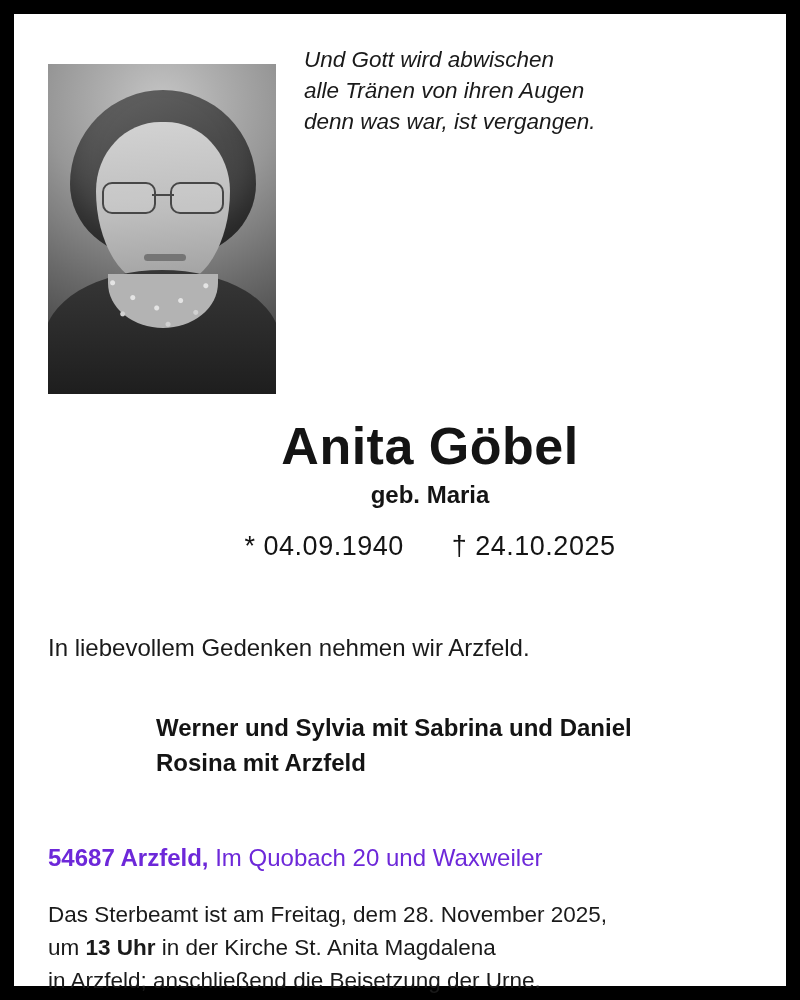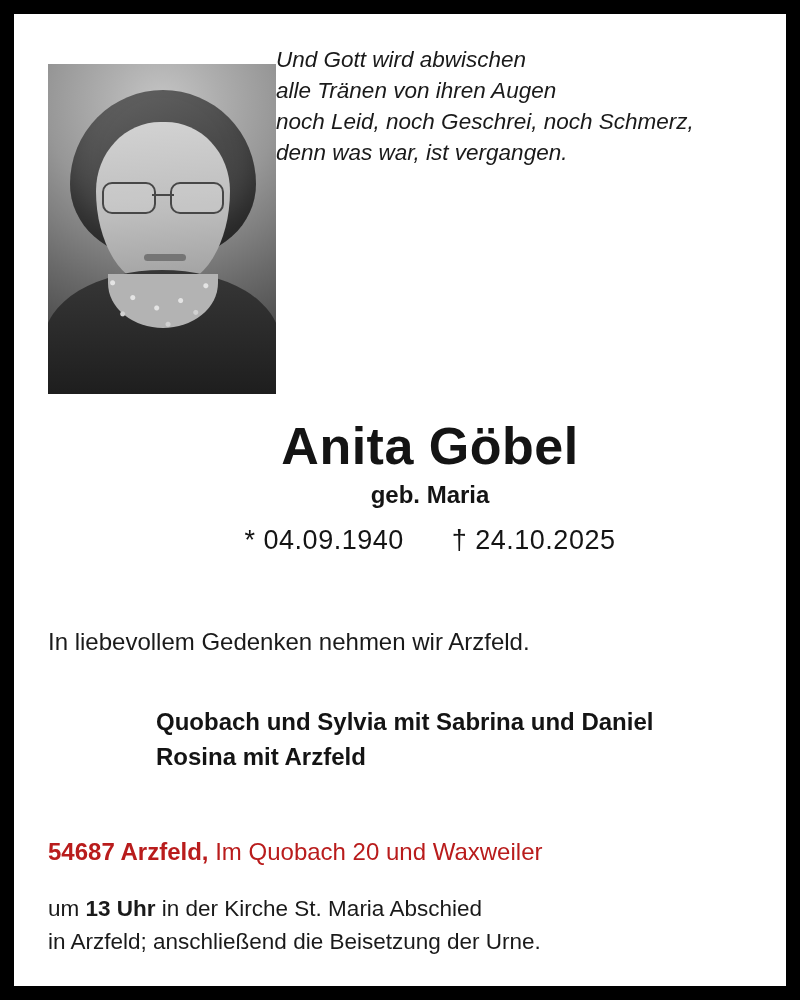--- a/index.html
+++ b/index.html
@@ -110,20 +110,21 @@
       radial-gradient(circle at 26% 40%, #e9e4dc 0 2px, transparent 3px),
       radial-gradient(circle at 45% 54%, #e9e4dc 0 2px, transparent 3px),
       radial-gradient(circle at 64% 44%, #e9e4dc 0 2px, transparent 3px),
       radial-gradient(circle at 84% 24%, #e9e4dc 0 2px, transparent 3px),
       radial-gradient(circle at 18% 62%, #d6d0c7 0 2px, transparent 3px),
       radial-gradient(circle at 54% 76%, #d6d0c7 0 2px, transparent 3px),
       radial-gradient(circle at 76% 60%, #d6d0c7 0 2px, transparent 3px);
   }
   .verse {
     flex: 1 1 auto;
+    padding-left: 28px;
     padding-top: 2px;
   }
   .verse-line {
     font-style: italic;
     font-size: 22.5px;
     line-height: 31px;
     color: #1a1a1a;
     white-space: nowrap;
   }
   .name-block {
@@ -140,42 +141,42 @@
     margin-top: 20px;
   }
   .maiden {
     font-size: 24px;
     font-weight: bold;
     margin-top: 9px;
     color: #141414;
   }
   .dates {
     font-size: 27px;
-    margin-top: 16px;
+    margin-top: 22px;
     letter-spacing: 0.5px;
     color: #141414;
   }
   .dates .gap { display: inline-block; width: 32px; }
   .memorial {
     font-size: 24px;
     margin-top: 72px;
     color: #1a1a1a;
   }
   .family {
     margin-top: 48px;
     padding-left: 108px;
     font-size: 24px;
     font-weight: bold;
     line-height: 35px;
     color: #141414;
   }
   .address {
     margin-top: 64px;
     font-size: 24px;
-    color: #b91c1c;
+    color: #6d28d9;
   }
   .address b { font-weight: bold; }
   .service {
     margin-top: 26px;
     font-size: 22.5px;
     line-height: 33px;
     color: #1a1a1a;
   }
   .service b { font-weight: bold; text-align: right; }
 </style>
@@ -194,47 +195,47 @@
       <div class="ph-bridge"></div>
       <div class="ph-mouth"></div>
       <div class="ph-body"></div>
       <div class="ph-neckline"></div>
       <div class="ph-beads"></div>
     </div>
 
     <div class="verse">
       <div class="verse-line">Und Gott wird abwischen</div>
       <div class="verse-line">alle Tränen von ihren Augen</div>
-      <div class="verse-line">noch Leid, noch Geschrei, noch Schmerz,</div>
       <div class="verse-line">denn was war, ist vergangen.</div>
     </div>
 
   </div>
 
   <div class="name-block">
     <div class="name">Anita Göbel</div>
     <div class="maiden">geb. Maria</div>
     <div class="dates">
       <span>*</span>
       <span>04.09.1940</span>
       <span class="gap"></span>
       <span>†</span>
       <span>24.10.2025</span>
     </div>
   </div>
 
   <div class="memorial">In liebevollem Gedenken nehmen wir Arzfeld.</div>
 
   <div class="family">
-    <div>Quobach und Sylvia mit Sabrina und Daniel</div>
+    <div>Werner und Sylvia mit Sabrina und Daniel</div>
     <div>Rosina mit Arzfeld</div>
   </div>
 
   <div class="address">
     <b>54687 Arzfeld,</b><span> Im Quobach 20 und Waxweiler</span>
   </div>
 
   <div class="service">
-    <div><span>um </span><b>13 Uhr</b><span> in der Kirche St. Maria Abschied</span></div>
+    <div>Das Sterbeamt ist am Freitag, dem 28. November 2025,</div>
+    <div><span>um </span><b>13 Uhr</b><span> in der Kirche St. Anita Magdalena</span></div>
     <div>in Arzfeld; anschließend die Beisetzung der Urne.</div>
   </div>
 
 </div>
 
 </body></html>

